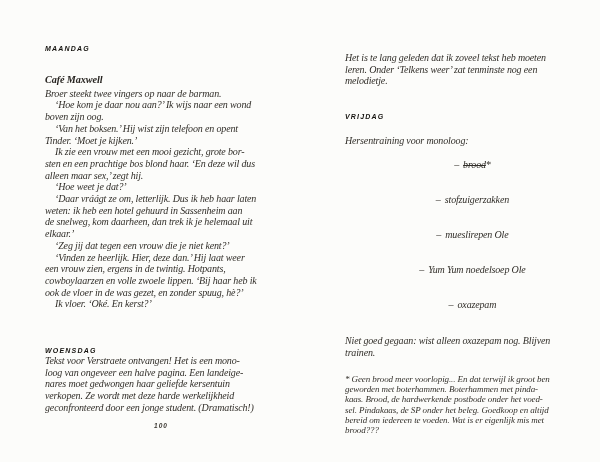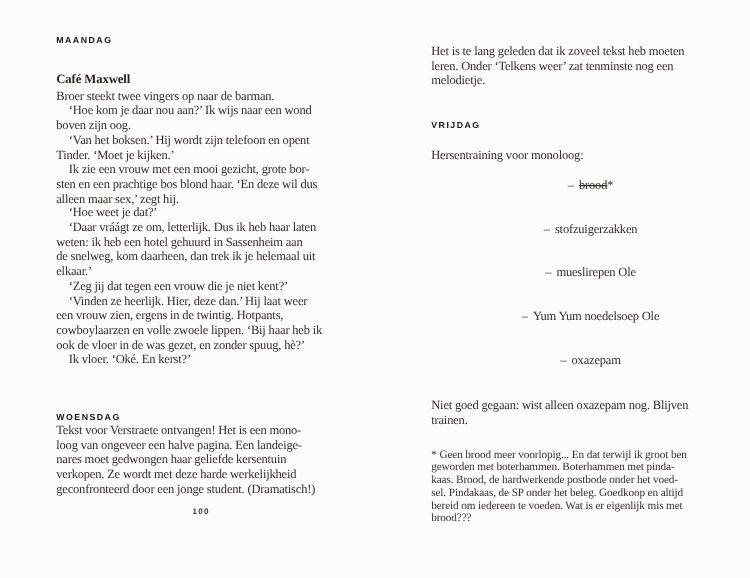--- a/index.html
+++ b/index.html
@@ -11,21 +11,22 @@
     overflow: hidden;
   }
   .spread {
     position: relative;
     width: 600px;
     height: 462px;
     background: #fcfcfa;
   }
   .page {
     position: absolute;
-    top: 0;
+    top: 16px;
+    font-style: italic;
   }
   .page-left  { left: 45px;  width: 232px; }
   .page-right { left: 345px; width: 232px; }
 
   .day-header {
     font-family: "Liberation Sans", sans-serif;
     font-weight: bold;
     font-size: 7px;
     line-height: 8px;
     letter-spacing: 1.2px;
@@ -99,21 +100,21 @@
 
 <div class="spread">
 
   <div class="page page-left">
     <div class="day-header lp-day">MAANDAG</div>
     <div class="chapter-heading">Café Maxwell</div>
 
     <div class="para">Broer steekt twee vingers op naar de barman.</div>
     <div class="para indent">‘Hoe kom je daar nou aan?’ Ik wijs naar een wond
 boven zijn oog.</div>
-    <div class="para indent">‘Van het boksen.’ Hij wordt zijn telefoon en opent
+    <div class="para indent">‘Van het boksen.’ Hij wist zijn telefoon en opent
 Tinder. ‘Moet je kijken.’</div>
     <div class="para indent">Ik zie een vrouw met een mooi gezicht, grote bor-
 sten en een prachtige bos blond haar. ‘En deze wil dus
 alleen maar sex,’ zegt hij.</div>
     <div class="para indent">‘Hoe weet je dat?’</div>
     <div class="para indent">‘Daar vráágt ze om, letterlijk. Dus ik heb haar laten
 weten: ik heb een hotel gehuurd in Sassenheim aan
 de snelweg, kom daarheen, dan trek ik je helemaal uit
 elkaar.’</div>
     <div class="para indent">‘Zeg jij dat tegen een vrouw die je niet kent?’</div>

